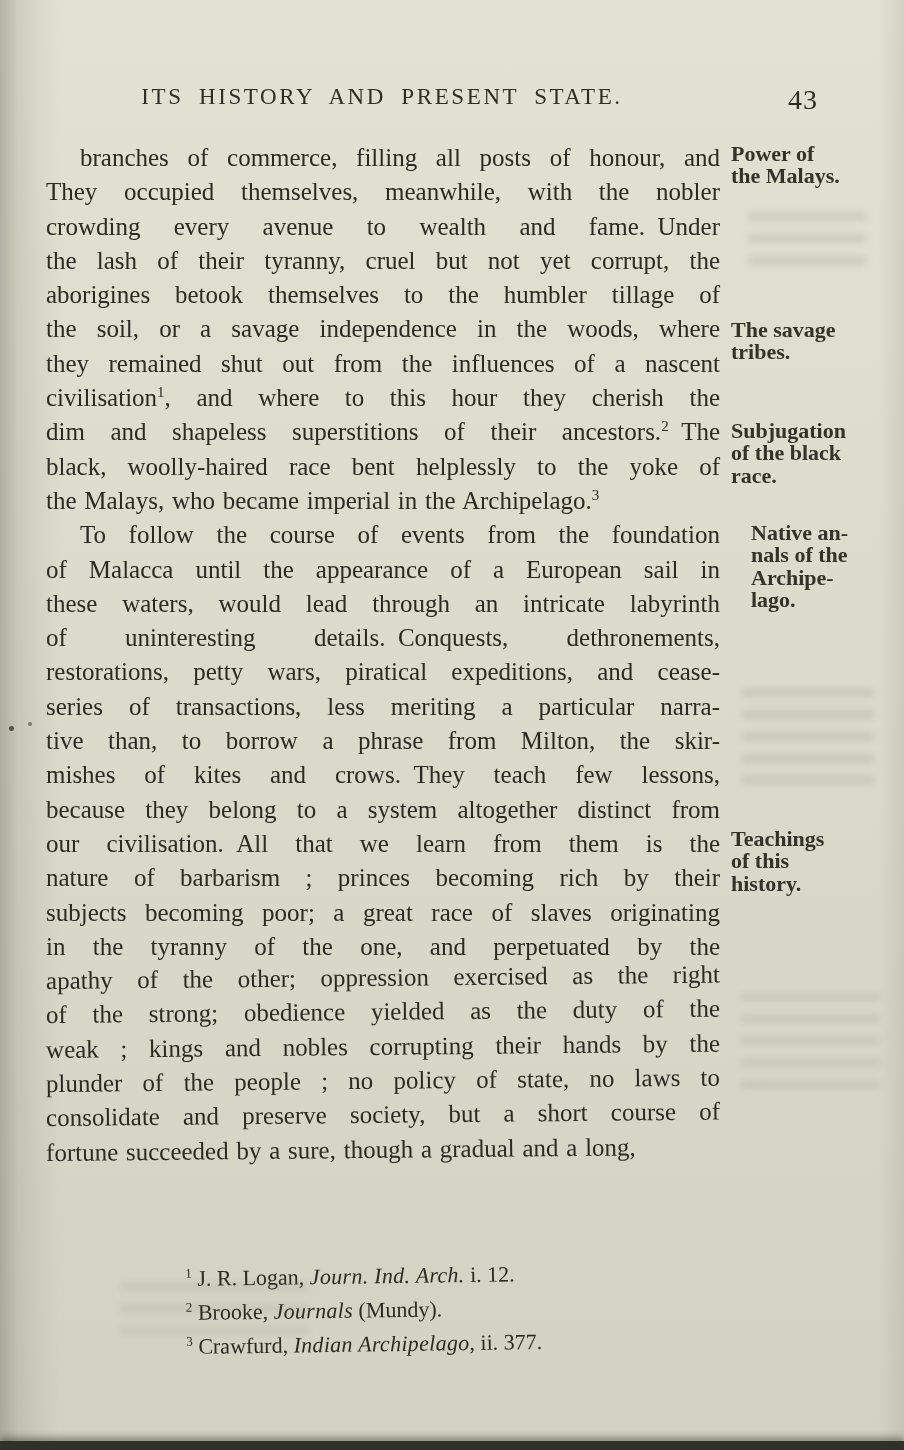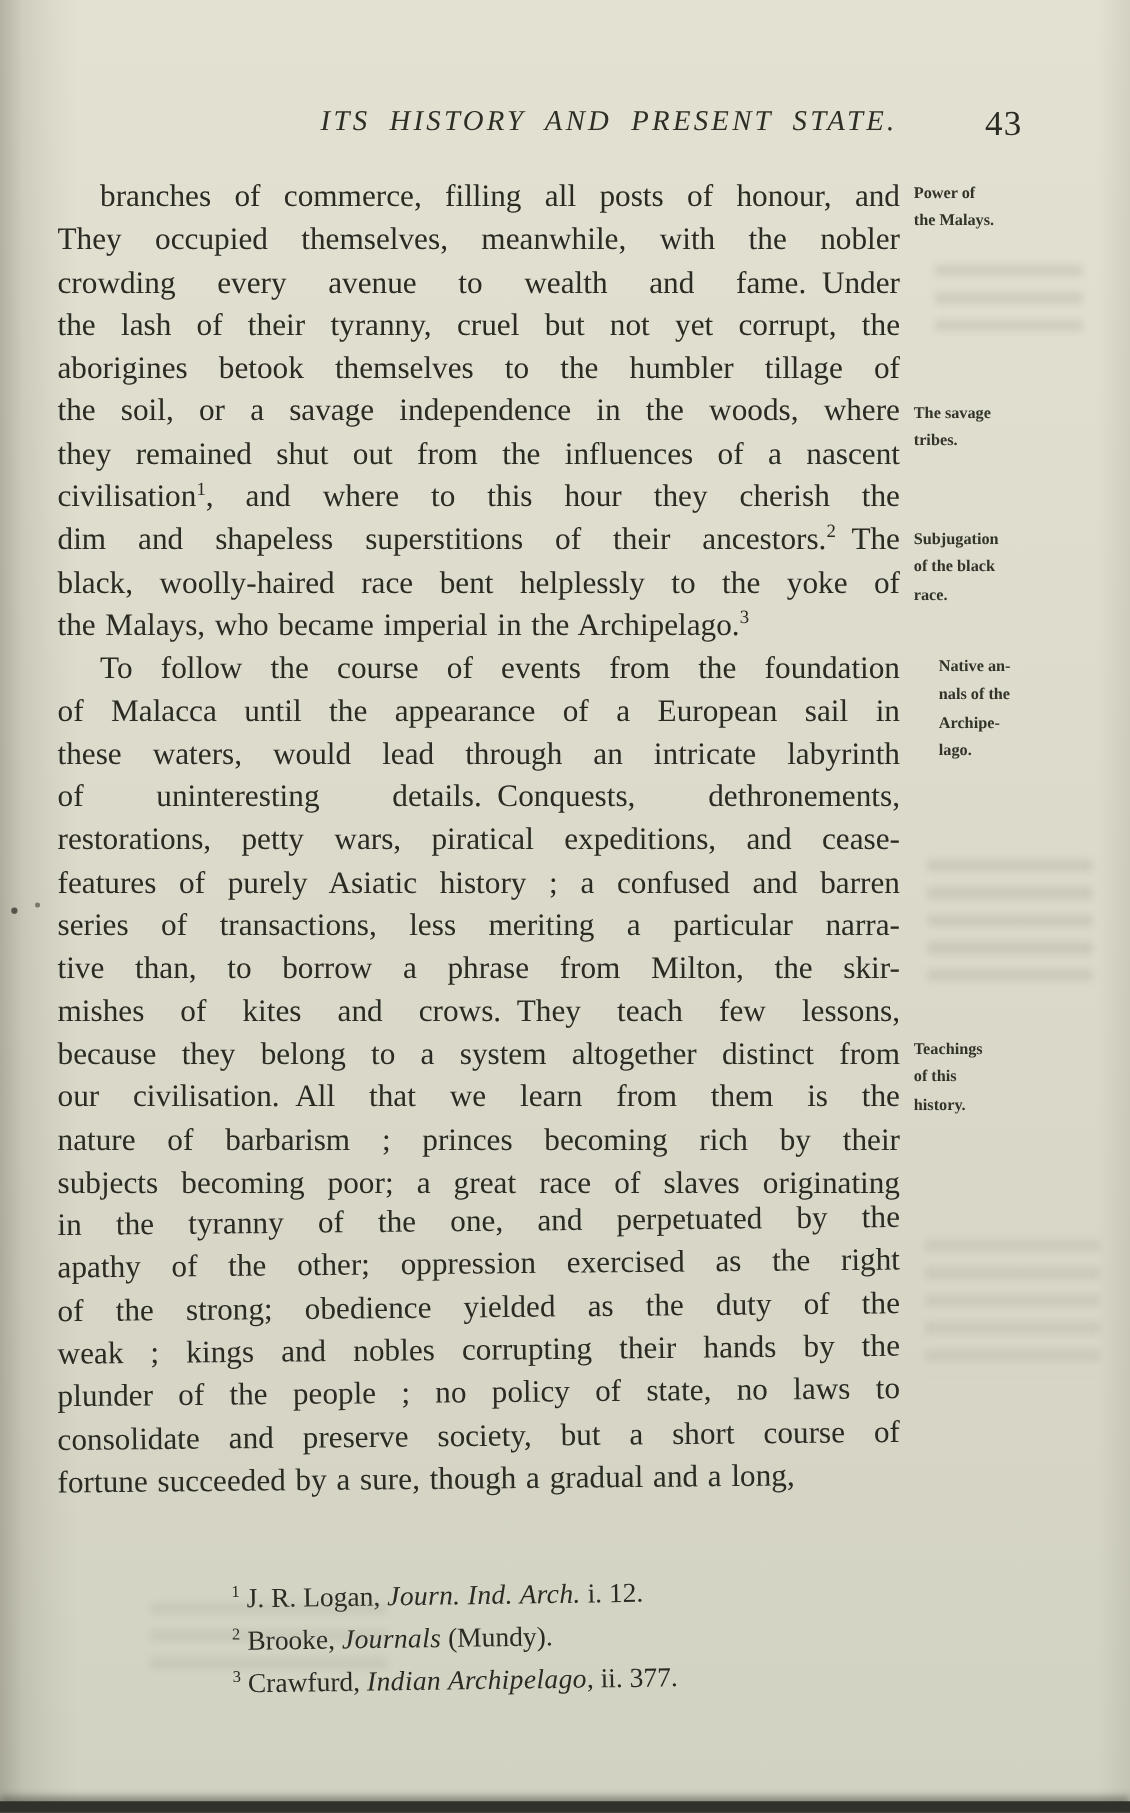--- a/index.html
+++ b/index.html
@@ -21,24 +21,23 @@
   }
   
   .bottom-edge {
     position: absolute; left: 0; bottom: 0; width: 100%; height: 9px;
     background: #31312b;
     box-shadow: 0 -4px 6px rgba(49,49,43,0.45);
   }
 
   .running-head {
     position: absolute; top: 84px; left: 46px; width: 672px;
-    text-align: right;
+    text-align: center;
     font-size: 23px; letter-spacing: 2.6px; word-spacing: 7px;
     color: #2e2d26;
-    font-style: italic;
   }
   .page-num {
     position: absolute; top: 84px; left: 788px;
     font-size: 28px; letter-spacing: 1px;
   }
 
   .text-block {
     position: absolute; top: 141px; left: 46px; width: 674px;
     font-size: 25px; line-height: 34.3px;
     word-spacing: 1.5px;
@@ -51,21 +50,21 @@
   .text-line.last { text-align-last: left; }
   .paragraph .text-line:first-child { text-indent: 34px; }
   
   .paragraph[data-name="paragraph-2"] .text-line:nth-child(n+14) {
     transform: rotate(-0.55deg); transform-origin: 0 50%;
   }
   sup { font-size: 60%; line-height: 0; vertical-align: super; letter-spacing: 0; }
 
   .margin-note {
     position: absolute; left: 731px; width: 158px;
-    font-size: 13px; line-height: 22.4px;
+    font-size: 22px; line-height: 22.4px;
     font-weight: 600; color: #34332a;
     white-space: pre-line;
   }
   .note-1 { top: 143px; }
   .note-2 { top: 319px; }
   .note-3 { top: 420px; }
   .note-4 { top: 522px; margin-left: 20px; }
   .note-5 { top: 828px; }
 
   .footnotes {
@@ -112,21 +111,20 @@
         <div class="text-line" data-name="text-line">dim and shapeless superstitions of their ancestors.<sup>2</sup> The</div>
         <div class="text-line" data-name="text-line">black, woolly-haired race bent helplessly to the yoke of</div>
         <div class="text-line last" data-name="text-line">the Malays, who became imperial in the Archipelago.<sup>3</sup></div>
       </div>
     <div class="paragraph" data-name="paragraph-2">
         <div class="text-line" data-name="text-line">To follow the course of events from the foundation</div>
         <div class="text-line" data-name="text-line">of Malacca until the appearance of a European sail in</div>
         <div class="text-line" data-name="text-line">these waters, would lead through an intricate labyrinth</div>
         <div class="text-line" data-name="text-line">of uninteresting details. Conquests, dethronements,</div>
         <div class="text-line" data-name="text-line">restorations, petty wars, piratical expeditions, and cease-</div>
-        <div class="text-line" data-name="text-line">features of purely Asiatic history ; a confused and barren</div>
         <div class="text-line" data-name="text-line">series of transactions, less meriting a particular narra-</div>
         <div class="text-line" data-name="text-line">tive than, to borrow a phrase from Milton, the skir-</div>
         <div class="text-line" data-name="text-line">mishes of kites and crows. They teach few lessons,</div>
         <div class="text-line" data-name="text-line">because they belong to a system altogether distinct from</div>
         <div class="text-line" data-name="text-line">our civilisation. All that we learn from them is the</div>
         <div class="text-line" data-name="text-line">nature of barbarism ; princes becoming rich by their</div>
         <div class="text-line" data-name="text-line">subjects becoming poor; a great race of slaves originating</div>
         <div class="text-line" data-name="text-line">in the tyranny of the one, and perpetuated by the</div>
         <div class="text-line" data-name="text-line">apathy of the other; oppression exercised as the right</div>
         <div class="text-line" data-name="text-line">of the strong; obedience yielded as the duty of the</div>

